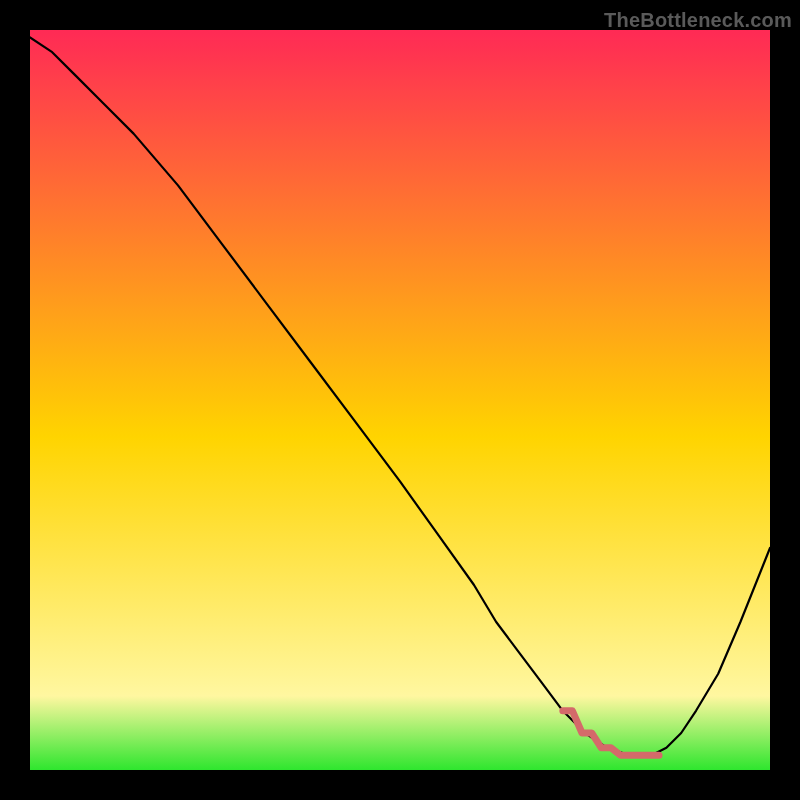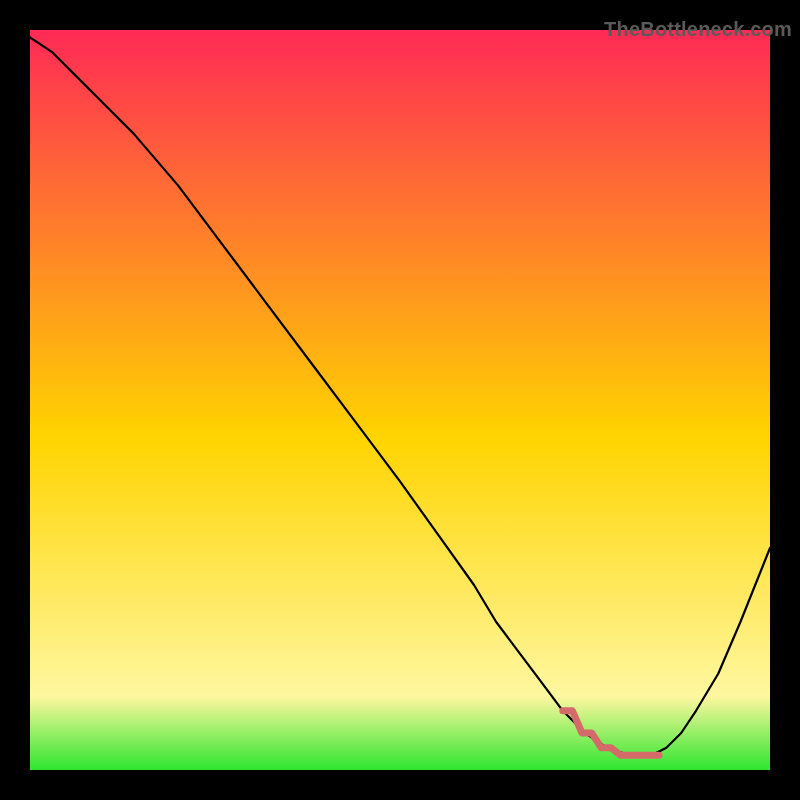--- a/index.html
+++ b/index.html
@@ -5,21 +5,21 @@
   * { margin: 0; padding: 0; box-sizing: border-box; }
   html, body { width: 800px; height: 800px; background: #000; overflow: hidden; }
   .container {
     position: relative;
     width: 800px;
     height: 800px;
     background: #000;
   }
   .watermark {
     position: absolute;
-    top: 18px;
+    top: 9px;
     right: 8px;
     color: #5a5a5a;
     font-family: Arial, Helvetica, sans-serif;
     font-size: 20px;
     font-weight: 600;
     letter-spacing: 0.2px;
     z-index: 10;
   }
   .plot-outer {
     position: absolute;

